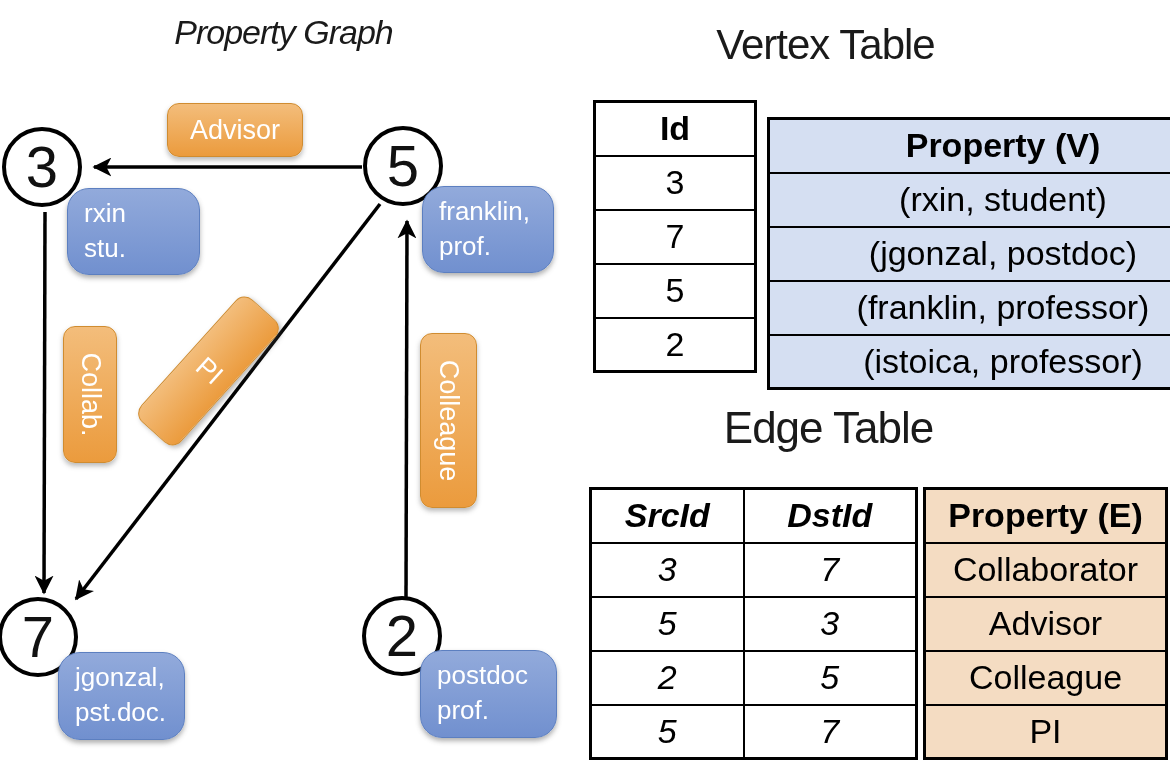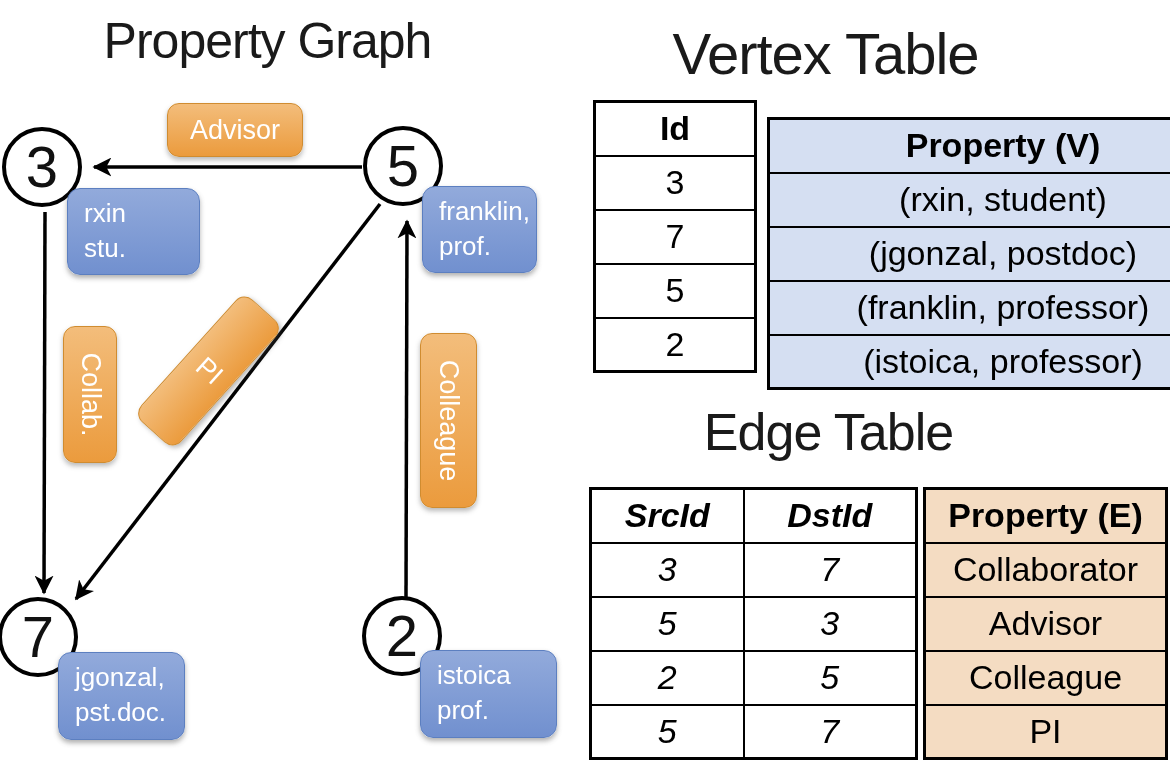--- a/index.html
+++ b/index.html
@@ -24,23 +24,23 @@
   }
   .abs{position:absolute;}
   .title{
     text-align:center;
     font-weight:400;
     letter-spacing:-1px;
     color:#1a1a1a;
     line-height:1.1;
     white-space:nowrap;
   }
-  .pg-title{left:0;top:14px;width:535px;font-size:50px;}
-  .vt-title{left:653px;top:22px;width:345px;font-size:58px;}
-  .et-title{left:656px;top:404px;width:345px;font-size:52px;}
+  .pg-title{left:16px;top:14px;width:535px;font-size:34px;font-style:italic;}
+  .vt-title{left:653px;top:22px;width:345px;font-size:42px;}
+  .et-title{left:656px;top:404px;width:345px;font-size:44px;}
 
   
   .node{
     position:absolute;
     width:80px;height:80px;
     border:4px solid var(--line-color);
     border-radius:50%;
     background:#ffffff;
     display:flex;align-items:center;justify-content:center;
     z-index:2;
@@ -49,31 +49,31 @@
   .n3{left:2px;top:127px;}
   .n5{left:363px;top:126px;}
   .n7{left:-2px;top:597px;}
   .n2{left:362px;top:596px;}
 
   
   .nbox{
     position:absolute;
     background:linear-gradient(180deg,var(--node-accent-top) 0%,var(--node-accent-bottom) 100%);
     border:1px solid var(--node-accent-border);
-    border-radius:13px;
+    border-radius:22px;
     color:#fff;
     font-size:26px;
     line-height:35px;
     padding:7px 4px 0 16px;
     box-shadow:0 3px 5px rgba(80,80,80,.45);
     z-index:3;
   }
   .nbox span{display:block;}
   .b3{left:67px;top:188px;width:133px;height:87px;}
-  .b5{left:422px;top:186px;width:115px;height:87px;}
+  .b5{left:422px;top:186px;width:132px;height:87px;}
   .b7{left:58px;top:652px;width:127px;height:88px;}
   .b2{left:420px;top:650px;width:137px;height:88px;}
 
   
   .elabel{
     position:absolute;
     background:linear-gradient(180deg,var(--edge-accent-top) 0%,var(--edge-accent-bottom) 100%);
     border:1px solid var(--edge-accent-border);
     border-radius:12px;
     color:#fff;
@@ -157,21 +157,21 @@
 </div>
 <div class="nbox b5">
   <span>franklin,</span>
   <span>prof.</span>
 </div>
 <div class="nbox b7">
   <span>jgonzal,</span>
   <span>pst.doc.</span>
 </div>
 <div class="nbox b2">
-  <span>istoica</span>
+  <span>postdoc</span>
   <span>prof.</span>
 </div>
 
 <div class="elabel advisor">
   <span>Advisor</span>
 </div>
 <div class="elabel collab">
   <span class="rot90">Collab.</span>
 </div>
 <div class="elabel pi">

